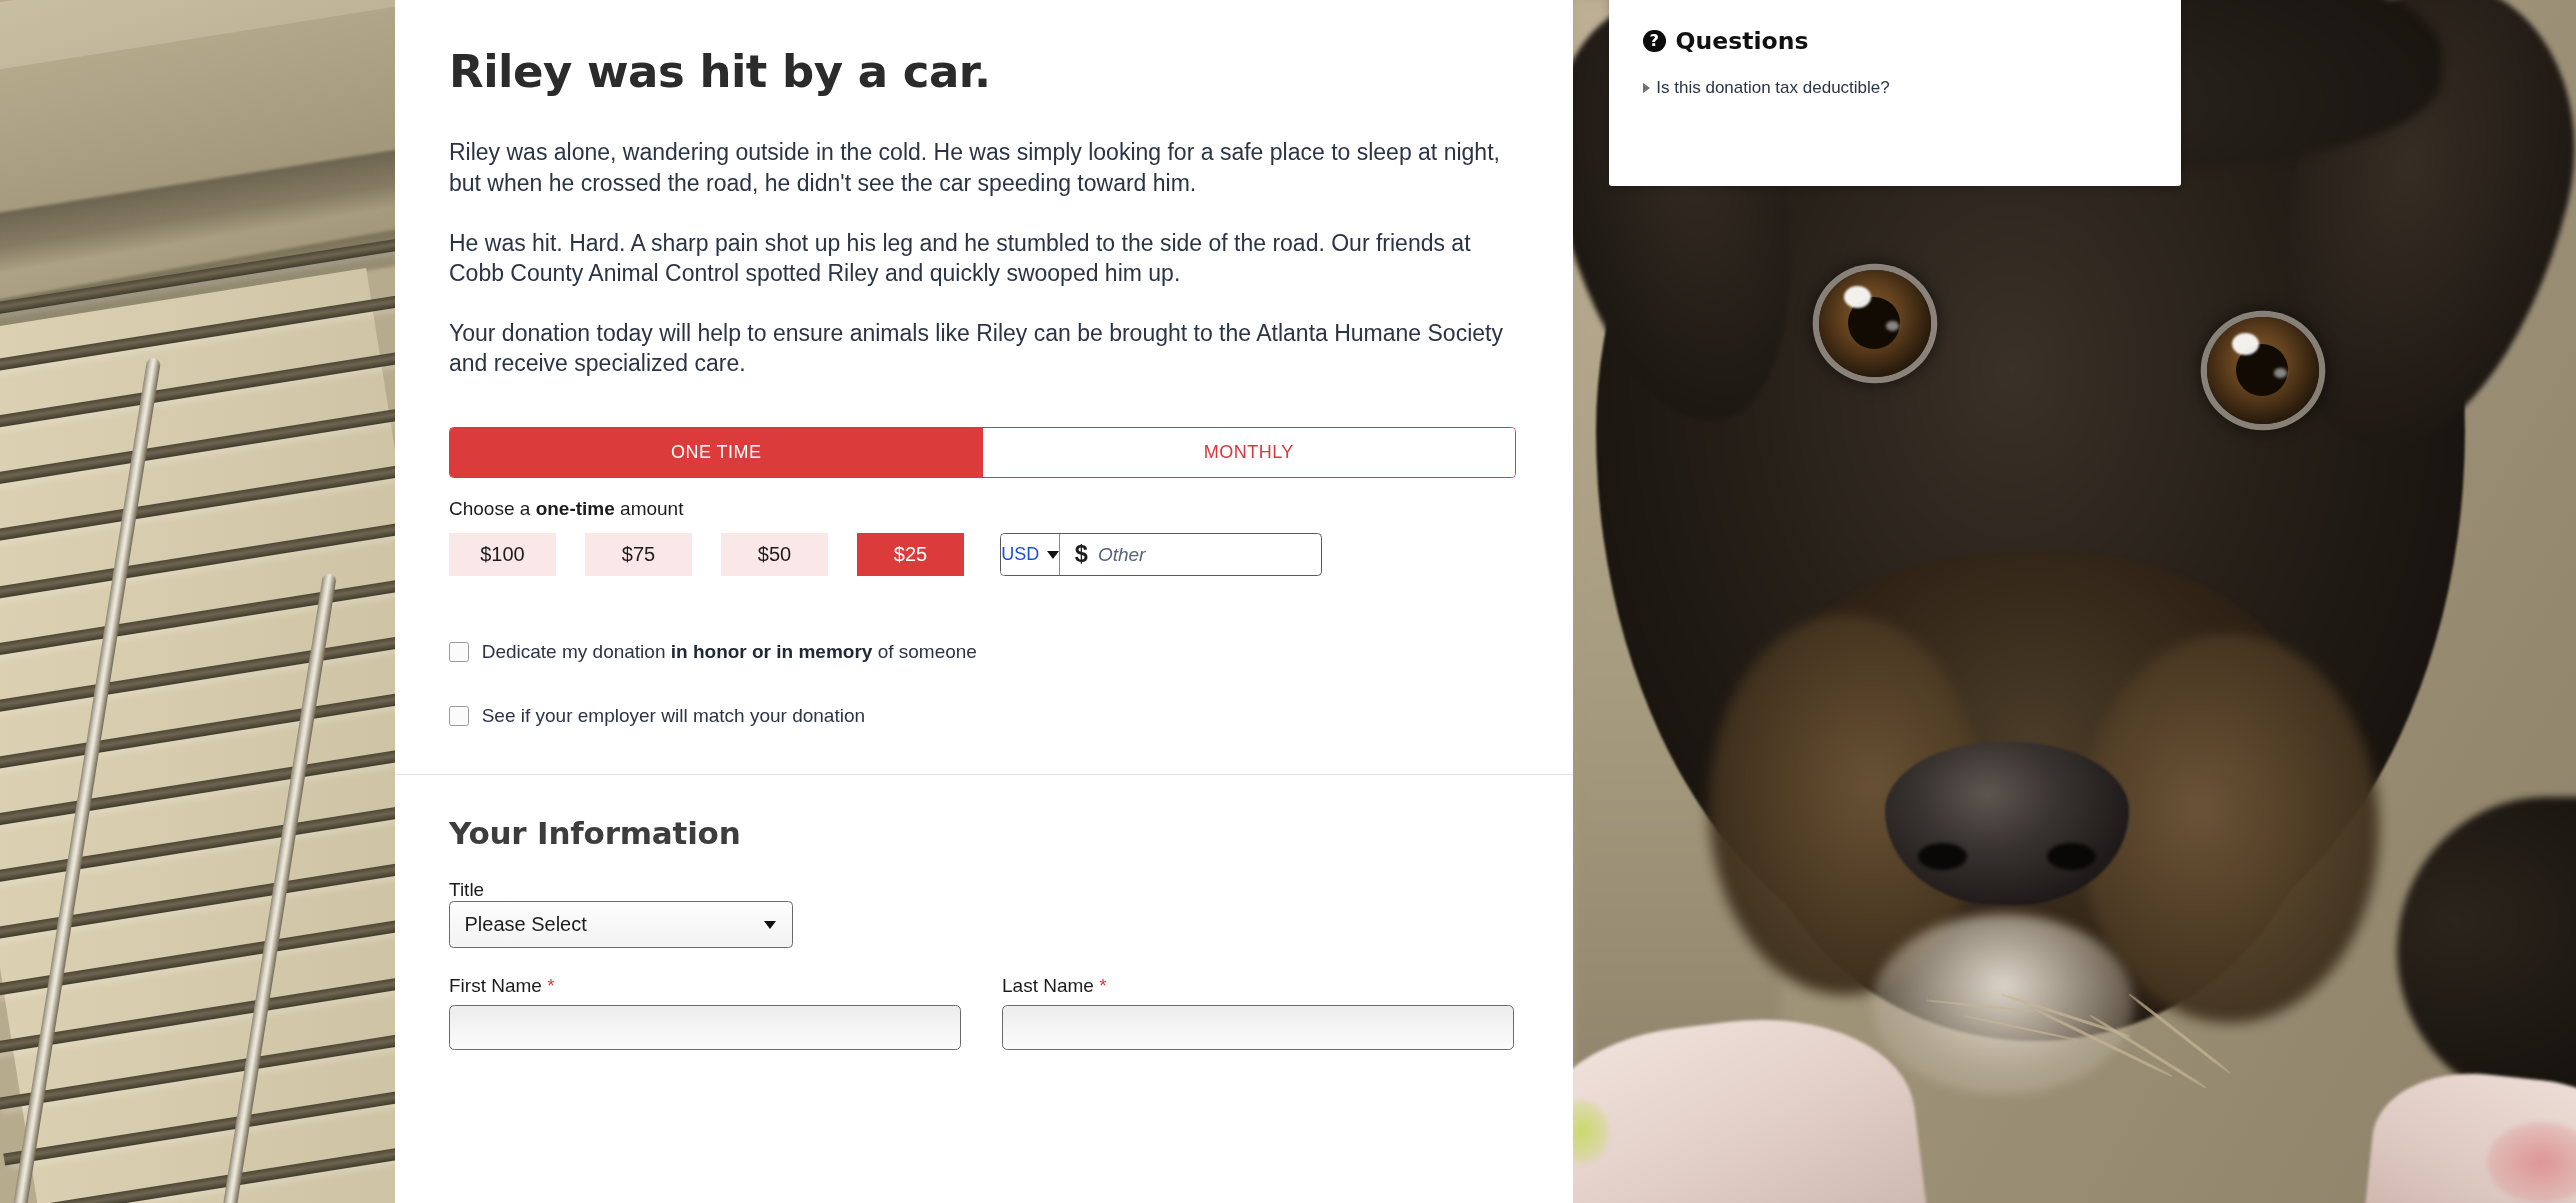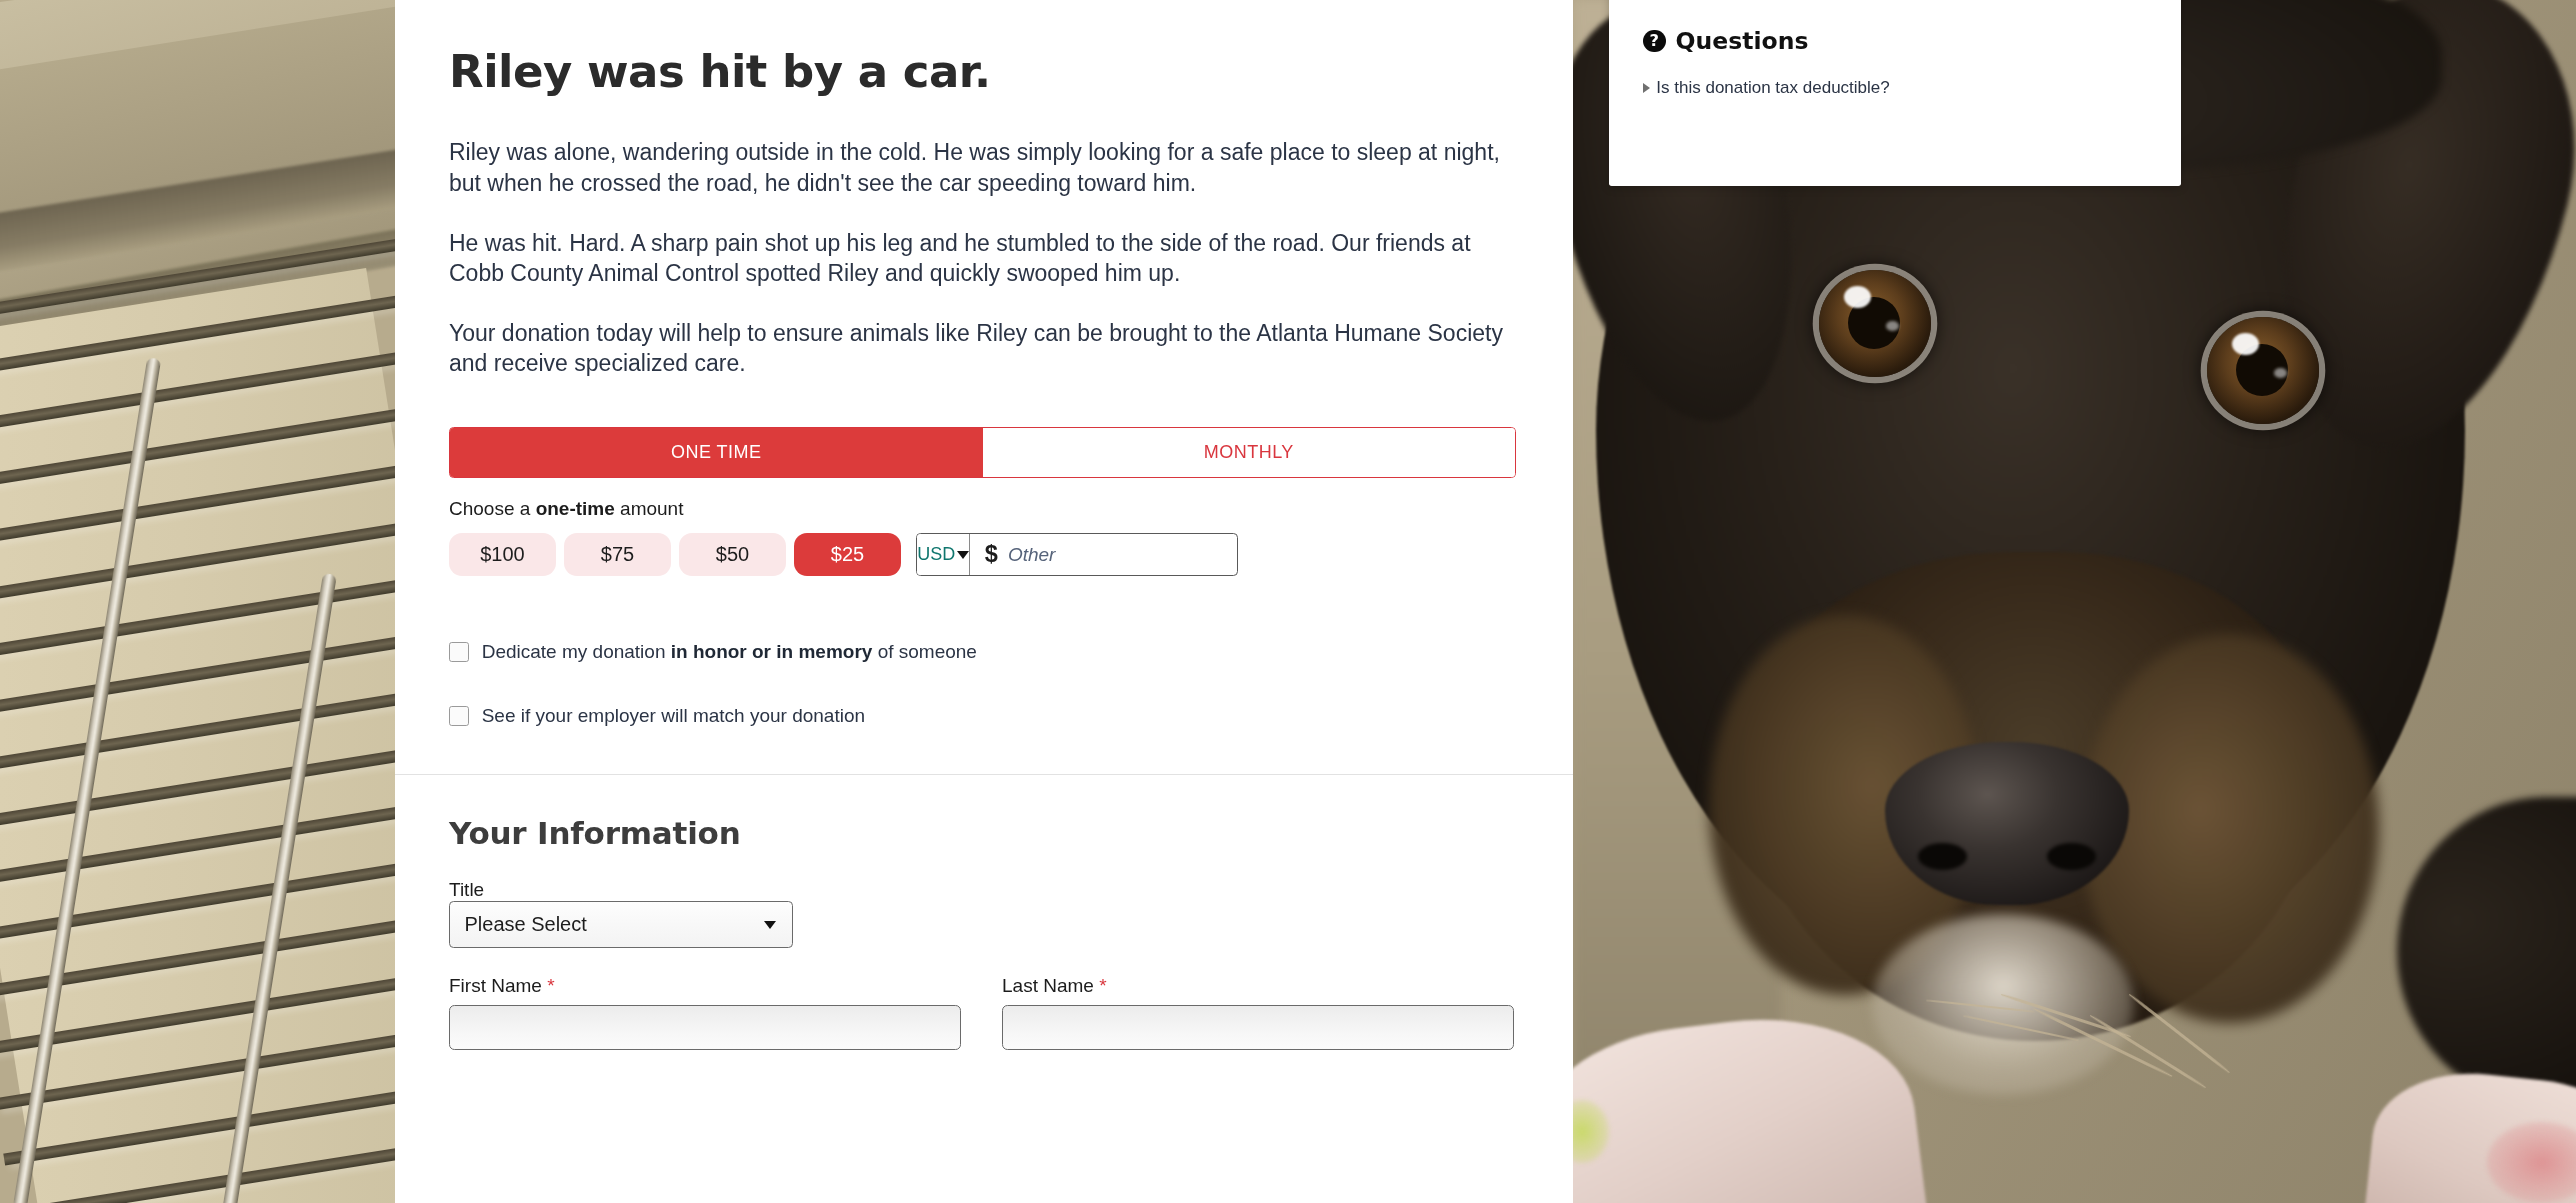--- a/index.html
+++ b/index.html
@@ -301,47 +301,47 @@
   .choose-label b { font-weight: 700; }
 
   .amount-row {
     margin-top: 13.6px;
     display: flex;
     align-items: stretch;
     gap: 0;
   }
   .amt-btn {
     width: 107px; height: 43px;
-    margin-right: 8px;
+    margin-right: 29px;
     border: none;
-    border-radius: 13px;
+    border-radius: 0;
     background: #fae7e8;
     color: #1d1d1d;
     font-size: 20px;
     cursor: pointer;
     font-family: "Liberation Sans", sans-serif;
   }
   .amt-btn.selected { background: #dc3b3b; color: #ffffff; }
 
   .other-group {
     display: flex;
     height: 43px;
     border: 1.8px solid #595959;
     border-radius: 4.5px;
     overflow: hidden;
     width: 322px;
     margin-left: 7.2px;
     background: #fff;
   }
   .currency-sel {
     width: 74px;
-    display: flex; align-items: center; justify-content: center; gap: 2px;
+    display: flex; align-items: center; justify-content: center; gap: 8px;
     border-right: 0.9px solid #8a8a8a;
     font-size: 18px;
-    color: #0f766e;
+    color: #1d4ed8;
     cursor: pointer;
     background: #fff;
   }
   .caret { width: 0; height: 0;
     border-left: 6.3px solid transparent; border-right: 6.3px solid transparent;
     border-top: 8.1px solid #111; }
   .dollar-sign {
     display: flex; align-items: center;
     padding: 0 8.1px 0 14.5px;
     font-size: 23.5px; color: #1d1d1d; font-weight: 600;

